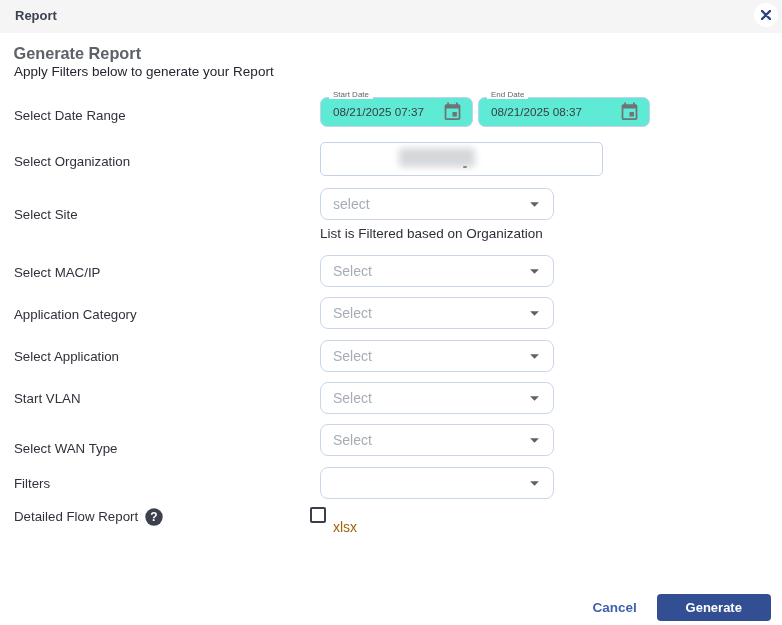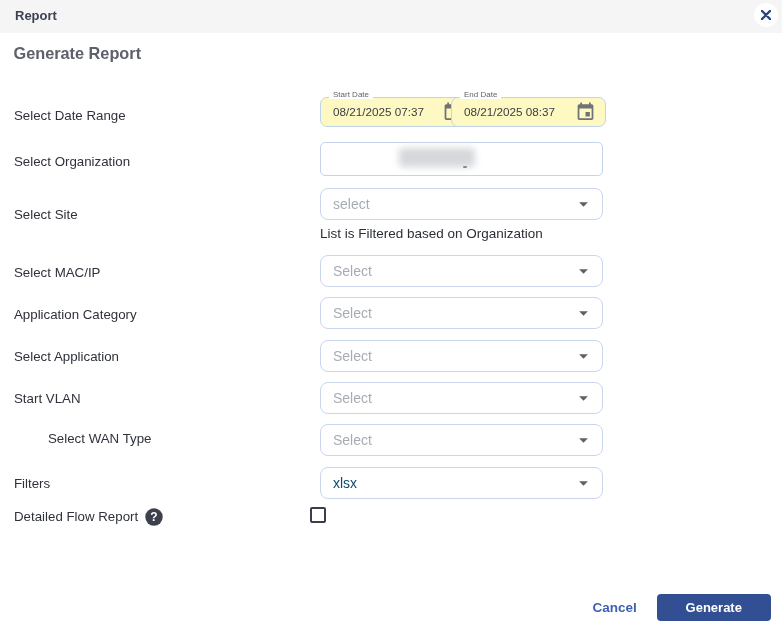--- a/index.html
+++ b/index.html
@@ -1,65 +1,66 @@
 <!DOCTYPE html>
 <html><head>
 <meta charset="utf-8">
 <style>
   * { margin:0; padding:0; box-sizing:border-box; }
   html,body { width:782px; height:625px; background:#fff; font-family:"Liberation Sans", sans-serif; overflow:hidden; }
   #root { position:relative; width:782px; height:625px; background:#fff; }
   .abs { position:absolute; }
   .label { font-size:13.3px; color:#2f323b; left:14px; transform:translateY(-50%); white-space:nowrap; }
-  .sel { position:absolute; left:320px; width:283px; height:32px; border:1px solid #c9d6ec; border-radius:8px; background:#fff; }
+  .sel { position:absolute; left:320px; width:234px; height:32px; border:1px solid #c9d6ec; border-radius:8px; background:#fff; }
   .sel .ph { position:absolute; left:12px; top:50%; transform:translateY(-50%); font-size:14px; color:#a7acb4; }
-  .sel .ph.dark { color:#0c4a6e; }
+  .sel .ph.dark { color:#a16207;margin-top:44px; }
   .caret { position:absolute; right:8px; top:50%; transform:translateY(-50%); width:21px; height:21px; }
-  .datebox { position:absolute; top:97px; height:30px; border:1px solid #c3d2ec; border-radius:7px; background:#fef9c3; }
+  .datebox { position:absolute; top:97px; height:30px; border:1px solid #c3d2ec; border-radius:7px; background:#5eead4; }
   .datebox .flabel { position:absolute; top:-8.5px; left:8px; background:#fff; padding:0 4px; font-size:8px; line-height:9px; color:#5f646b; }
   .datebox .val { position:absolute; left:12px; top:50%; transform:translateY(-52%); font-size:11.7px; color:#3a3d42; }
   .datebox svg { position:absolute; right:9px; top:50%; transform:translateY(-50%); }
 </style>
 </head>
 <body>
 <div id="root">
 
   <div class="abs" style="left:0;top:0;width:782px;height:33px;background:#f5f5f6;"></div>
   <div class="abs" style="left:15px;top:8px;font-size:13px;font-weight:bold;color:#3d4251;text-align:center;">Report</div>
   <div class="abs" style="left:754px;top:3px;width:24px;height:24px;border-radius:50%;background:#fff;"></div>
   <svg class="abs" style="left:761px;top:10px;" width="10" height="10" viewBox="0 0 10 10">
     <path d="M0.9 0.9 L9.1 9.1 M9.1 0.9 L0.9 9.1" stroke="#2c4484" stroke-width="2.2" stroke-linecap="round"></path>
   </svg>
 
   <div class="abs" style="left:13.5px;top:44px;font-size:16.3px;font-weight:bold;color:#5d6169;">Generate Report</div>
+  <div class="abs" style="left:14px;top:64px;font-size:13.5px;color:#23262e;">Apply Filters below to generate your Report</div>
 
   <div class="abs label" style="top:114.5px;">Select Date Range</div>
   <div class="abs label" style="top:161px;">Select Organization</div>
   <div class="abs label" style="top:214px;">Select Site</div>
   <div class="abs label" style="top:271.5px;">Select MAC/IP</div>
   <div class="abs label" style="top:313.8px;">Application Category</div>
   <div class="abs label" style="top:356px;">Select Application</div>
   <div class="abs label" style="top:398.3px;">Start VLAN</div>
-  <div class="abs label" style="top:438px;margin-left:34px;">Select WAN Type</div>
+  <div class="abs label" style="top:448px;">Select WAN Type</div>
   <div class="abs label" style="top:482.9px;">Filters</div>
   <div class="abs label" style="top:516px;">Detailed Flow Report</div>
 
   <svg class="abs" style="left:145px;top:507.5px;" width="18" height="18" viewBox="0 0 18 18">
     <circle cx="9" cy="9" r="8.7" fill="#3b404c"></circle>
     <text x="9" y="13.3" font-size="12" font-weight="bold" fill="#fff" text-anchor="middle" font-family="Liberation Sans, sans-serif">?</text>
   </svg>
 
   <div class="datebox" style="left:320px;width:153px;">
     <span class="flabel">Start Date</span>
     <span class="val">08/21/2025 07:37</span>
     <svg width="21" height="21" viewBox="0 0 24 24" fill="#6f7276">
         <path d="M17 12h-5v5h5v-5zM19 3h-1V1h-2v2H8V1H6v2H5c-1.11 0-1.99.9-1.99 2L3 19c0 1.1.89 2 2 2h14c1.1 0 2-.9 2-2V5c0-1.1-.9-2-2-2zm0 16H5V8h14v11z"></path>
       </svg>
   </div>
-  <div class="datebox" style="left:451px;width:155px;">
+  <div class="datebox" style="left:478px;width:172px;">
     <span class="flabel">End Date</span>
     <span class="val">08/21/2025 08:37</span>
     <svg width="21" height="21" viewBox="0 0 24 24" fill="#6f7276">
         <path d="M17 12h-5v5h5v-5zM19 3h-1V1h-2v2H8V1H6v2H5c-1.11 0-1.99.9-1.99 2L3 19c0 1.1.89 2 2 2h14c1.1 0 2-.9 2-2V5c0-1.1-.9-2-2-2zm0 16H5V8h14v11z"></path>
       </svg>
   </div>
 
   <div class="abs" style="left:320px;top:142px;width:283px;height:34px;border:1px solid #c5d3ea;border-radius:5px;background:#fff;"></div>
   <div class="abs" style="left:399px;top:148px;width:76px;height:19px;background:#c7cacf;border-radius:4px;filter:blur(3.5px);opacity:0.75;"></div>
   <div class="abs" style="left:462.5px;top:165.5px;width:4.5px;height:2px;background:#84888f;border-radius:1px;filter:blur(0.4px);"></div>

